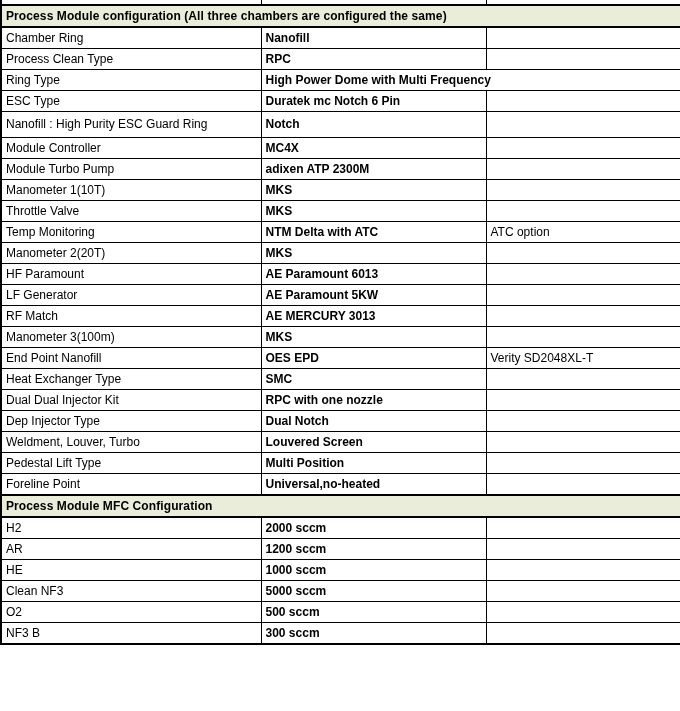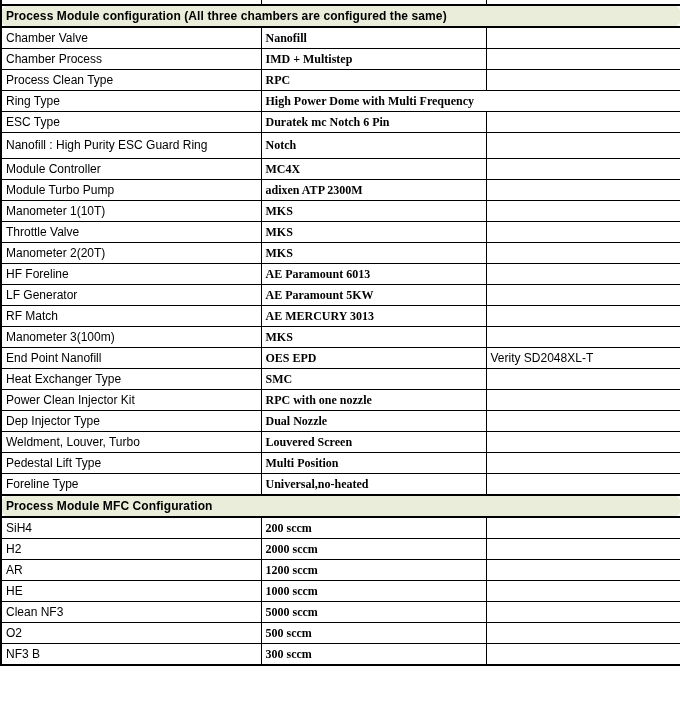--- a/index.html
+++ b/index.html
@@ -36,23 +36,22 @@
     border-top: none;
     height: 4px;
     padding: 0;
   }
   tr.section-row td {
     background: #e9edd9;
     font-weight: bold;
     border-top: 2px solid #000;
     border-bottom: 2px solid #000;
     letter-spacing: 0.1px;
-    border-radius: 9px;
-  }
-  td.value { font-weight: bold; font-family: Liberation Serif, serif; }
+  }
+  td.value { font-weight: bold; }
   tr.tall td { height: 25px; }
 </style>
 </head>
 <body>
 
 <table class="cfg">
   <colgroup>
     <col class="c1">
       <col class="c2">
       <col class="c3">
@@ -60,27 +59,22 @@
   <tbody id="cfg-body">
     <tr class="sliver">
       <td></td>
       <td></td>
       <td></td>
     </tr>
   <tr class="section-row">
         <td colspan="3">Process Module configuration (All three chambers are configured the same)</td>
       </tr>
       <tr>
-        <td class="label">Chamber Valve</td>
+        <td class="label">Chamber Ring</td>
         <td class="value">Nanofill</td>
-        <td class="note"></td>
-      </tr>
-      <tr>
-        <td class="label">Chamber Process</td>
-        <td class="value">IMD + Multistep</td>
         <td class="note"></td>
       </tr>
       <tr>
         <td class="label">Process Clean Type</td>
         <td class="value">RPC</td>
         <td class="note"></td>
       </tr>
       <tr>
         <td class="label">Ring Type</td>
         <td class="value" colspan="2">High Power Dome with Multi Frequency</td>
@@ -109,26 +103,31 @@
         <td class="label">Manometer 1(10T)</td>
         <td class="value">MKS</td>
         <td class="note"></td>
       </tr>
       <tr>
         <td class="label">Throttle Valve</td>
         <td class="value">MKS</td>
         <td class="note"></td>
       </tr>
       <tr>
+        <td class="label">Temp Monitoring</td>
+        <td class="value">NTM Delta with ATC</td>
+        <td class="note">ATC option</td>
+      </tr>
+      <tr>
         <td class="label">Manometer 2(20T)</td>
         <td class="value">MKS</td>
         <td class="note"></td>
       </tr>
       <tr>
-        <td class="label">HF Foreline</td>
+        <td class="label">HF Paramount</td>
         <td class="value">AE Paramount 6013</td>
         <td class="note"></td>
       </tr>
       <tr>
         <td class="label">LF Generator</td>
         <td class="value">AE Paramount 5KW</td>
         <td class="note"></td>
       </tr>
       <tr>
         <td class="label">RF Match</td>
@@ -144,51 +143,46 @@
         <td class="label">End Point Nanofill</td>
         <td class="value">OES EPD</td>
         <td class="note">Verity SD2048XL-T</td>
       </tr>
       <tr>
         <td class="label">Heat Exchanger Type</td>
         <td class="value">SMC</td>
         <td class="note"></td>
       </tr>
       <tr>
-        <td class="label">Power Clean Injector Kit</td>
+        <td class="label">Dual Dual Injector Kit</td>
         <td class="value">RPC with one nozzle</td>
         <td class="note"></td>
       </tr>
       <tr>
         <td class="label">Dep Injector Type</td>
-        <td class="value">Dual Nozzle</td>
+        <td class="value">Dual Notch</td>
         <td class="note"></td>
       </tr>
       <tr>
         <td class="label">Weldment, Louver, Turbo</td>
         <td class="value">Louvered Screen</td>
         <td class="note"></td>
       </tr>
       <tr>
         <td class="label">Pedestal Lift Type</td>
         <td class="value">Multi Position</td>
         <td class="note"></td>
       </tr>
       <tr>
-        <td class="label">Foreline Type</td>
+        <td class="label">Foreline Point</td>
         <td class="value">Universal,no-heated</td>
         <td class="note"></td>
       </tr>
       <tr class="section-row">
         <td colspan="3">Process Module MFC Configuration</td>
-      </tr>
-      <tr>
-        <td class="label">SiH4</td>
-        <td class="value">200 sccm</td>
-        <td class="note"></td>
       </tr>
       <tr>
         <td class="label">H2</td>
         <td class="value">2000 sccm</td>
         <td class="note"></td>
       </tr>
       <tr>
         <td class="label">AR</td>
         <td class="value">1200 sccm</td>
         <td class="note"></td>

